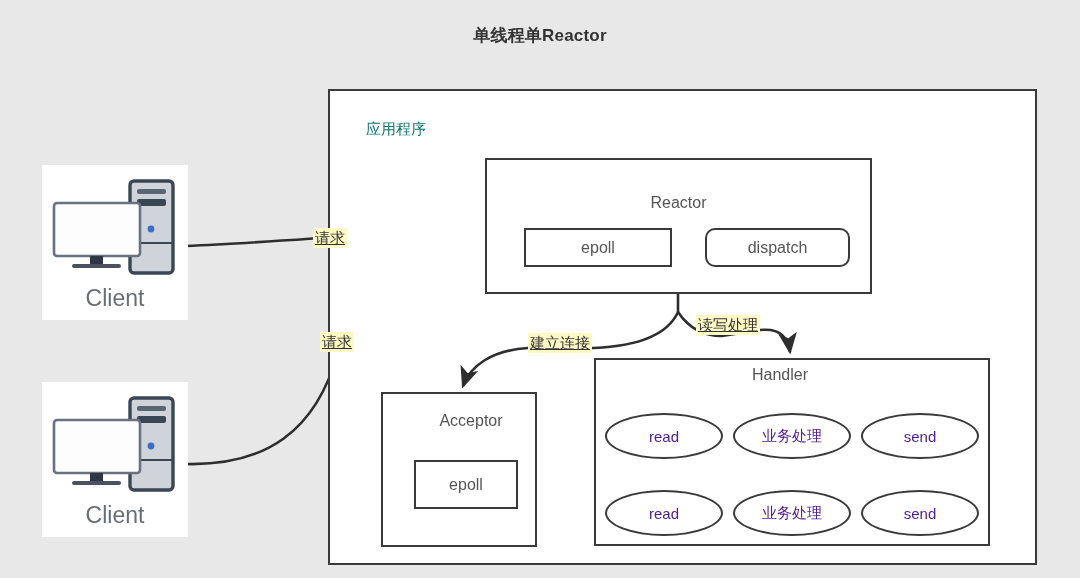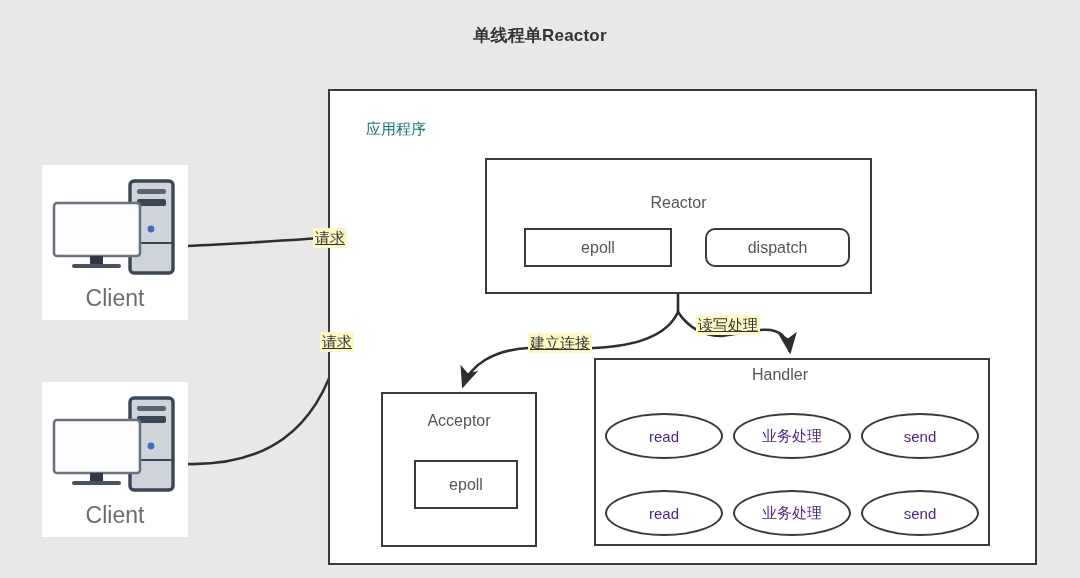--- a/index.html
+++ b/index.html
@@ -111,20 +111,21 @@
     box-sizing: border-box;
   }
   .acceptor-title {
     position: absolute;
     left: 381px;
     top: 412px;
     width: 156px;
     text-align: center;
     font-size: 16px;
     color: #555555;
+    padding-left: 12px;
   }
   .accept-box {
     left: 414px;
     top: 460px;
     width: 104px;
     height: 49px;
   }
 
   
   .handler-box {

